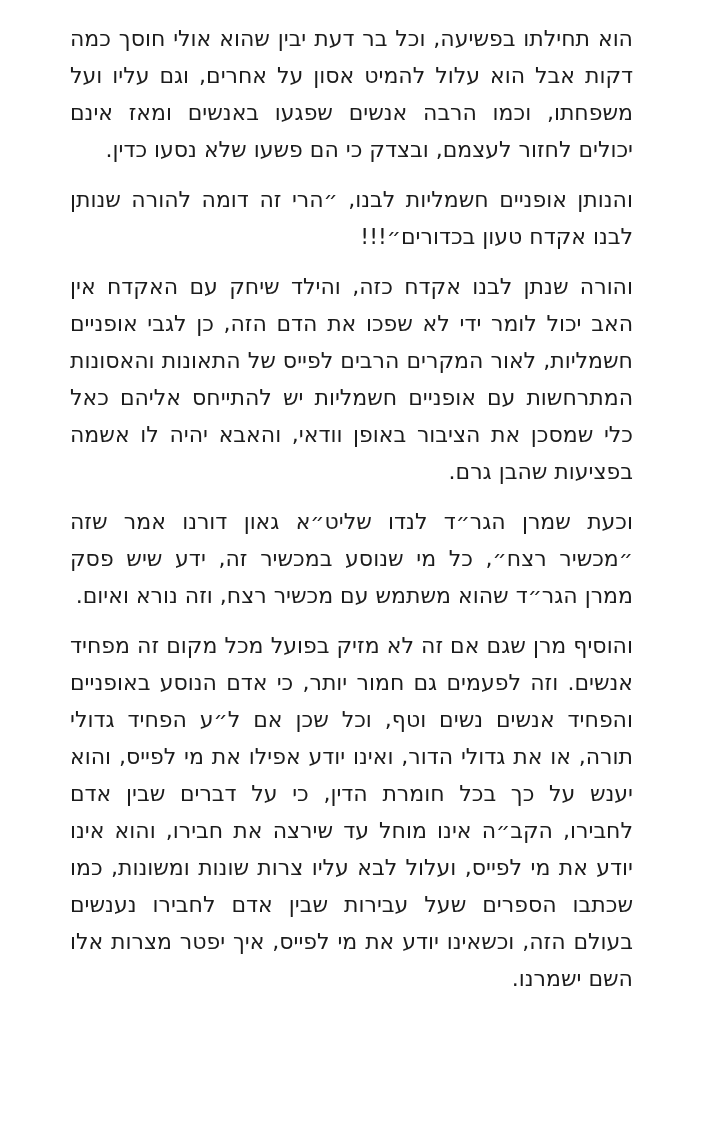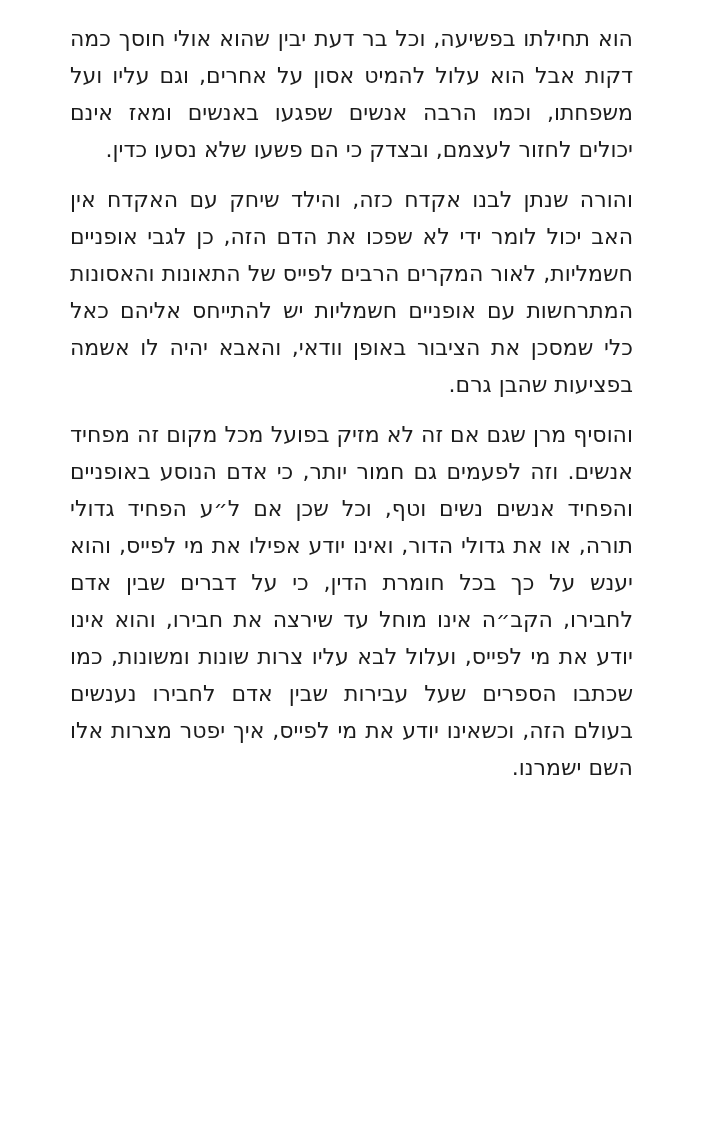--- a/index.html
+++ b/index.html
@@ -31,16 +31,18 @@
   .doc-text p.para:last-child {
     margin-bottom: 8px;
   }
 </style>
 </head>
 <body>
 
 <div class="page">
   <div class="doc-text">
     <p class="para">הוא תחילתו בפשיעה, וכל בר דעת יבין שהוא אולי חוסך כמה דקות אבל הוא עלול להמיט אסון על אחרים, וגם עליו ועל משפחתו, וכמו הרבה אנשים שפגעו באנשים ומאז אינם יכולים לחזור לעצמם, ובצדק כי הם פשעו שלא נסעו כדין.</p>
+    <p class="para">והנותן אופניים חשמליות לבנו, ״הרי זה דומה להורה שנותן לבנו אקדח טעון בכדורים״!!!</p>
     <p class="para">והורה שנתן לבנו אקדח כזה, והילד שיחק עם האקדח אין האב יכול לומר ידי לא שפכו את הדם הזה, כן לגבי אופניים חשמליות, לאור המקרים הרבים לפייס של התאונות והאסונות המתרחשות עם אופניים חשמליות יש להתייחס אליהם כאל כלי שמסכן את הציבור באופן וודאי, והאבא יהיה לו אשמה בפציעות שהבן גרם.</p>
+    <p class="para">וכעת שמרן הגר״ד לנדו שליט״א גאון דורנו אמר שזה ״מכשיר רצח״, כל מי שנוסע במכשיר זה, ידע שיש פסק ממרן הגר״ד שהוא משתמש עם מכשיר רצח, וזה נורא ואיום.</p>
     <p class="para">והוסיף מרן שגם אם זה לא מזיק בפועל מכל מקום זה מפחיד אנשים. וזה לפעמים גם חמור יותר, כי אדם הנוסע באופניים והפחיד אנשים נשים וטף, וכל שכן אם ל״ע הפחיד גדולי תורה, או את גדולי הדור, ואינו יודע אפילו את מי לפייס, והוא יענש על כך בכל חומרת הדין, כי על דברים שבין אדם לחבירו, הקב״ה אינו מוחל עד שירצה את חבירו, והוא אינו יודע את מי לפייס, ועלול לבא עליו צרות שונות ומשונות, כמו שכתבו הספרים שעל עבירות שבין אדם לחבירו נענשים בעולם הזה, וכשאינו יודע את מי לפייס, איך יפטר מצרות אלו השם ישמרנו.</p>
   </div>
 </div>
 
 </body></html>

